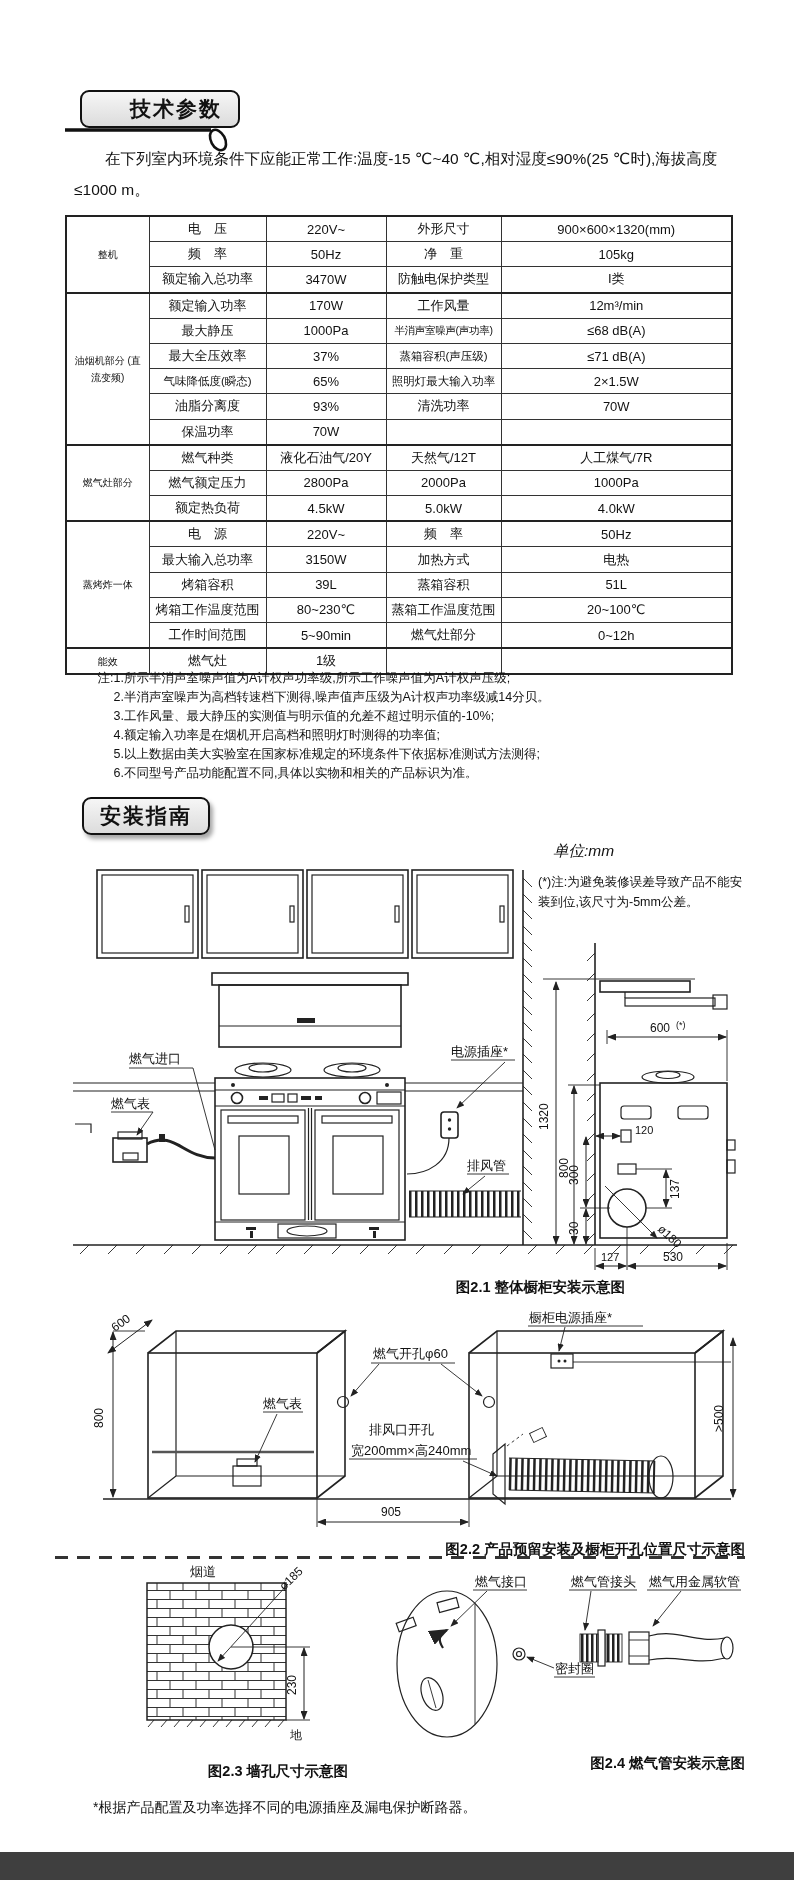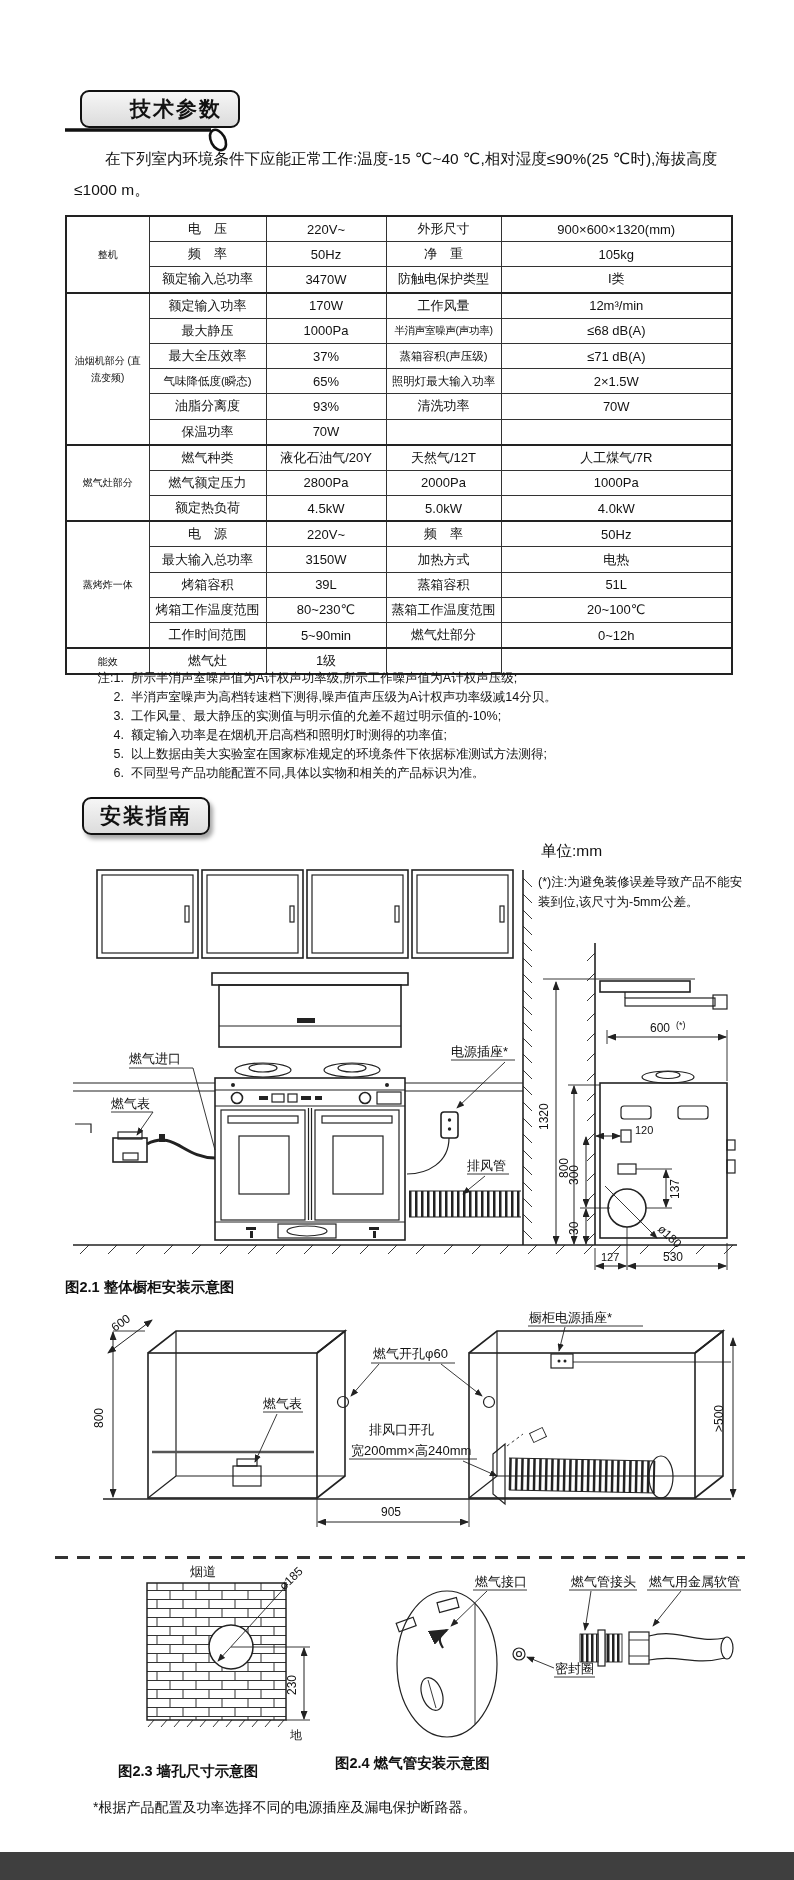--- a/index.html
+++ b/index.html
@@ -18,25 +18,25 @@
              border:2px solid #222;}
   table.spec tbody{border-top:2px solid #222;}
   table.spec td{border:1px solid #333;text-align:center;vertical-align:middle;
                 font-size:13px;height:24.2px;padding:0 1px;overflow:hidden;}
   table.spec td.grp{font-size:10px;line-height:17px;padding:0 3px;}
   table.spec td.s{font-size:11.5px;}
   table.spec td.xs{font-size:10.5px;letter-spacing:-0.3px;}
   
   .notes{font-size:12.5px;line-height:19px;}
   .note-row{display:flex;}
-  .note-num{width:46px;text-align:right;padding-right:7px;flex:none;}
+  .note-num{width:46px;text-align:right;flex:none;}
   
   .unitlbl{font-size:15.5px;}
   .starnote{width:206px;font-size:12.5px;line-height:20px;}
-  .cap{font-size:14.5px;font-weight:600;text-align:left;}
+  .cap{font-size:14.5px;font-weight:600;text-align:right;}
   .dashsep{height:3px;background:repeating-linear-gradient(90deg,#333 0 13px,transparent 13px 22px);}
   .footerbar{background:#3f3f3f;}
   
   .ln{stroke:#222;stroke-width:1.2;fill:none;}
   .ln15{stroke:#222;stroke-width:1.6;fill:none;}
   .thin{stroke:#222;stroke-width:0.9;fill:none;}
   .fl{fill:#222;stroke:none;}
   .dl{stroke:#222;stroke-width:1;fill:none;marker-start:url(#as);marker-end:url(#ae);}
   .corr{stroke:#222;fill:none;stroke-dasharray:2.5 3.5;}
   .thr{stroke:#222;fill:none;stroke-dasharray:2.5 2.5;}
@@ -209,21 +209,21 @@
       <span>以上数据由美大实验室在国家标准规定的环境条件下依据标准测试方法测得;</span>
     </div>
   <div class="note-row">
       <span class="note-num">6.</span>
       <span>不同型号产品功能配置不同,具体以实物和相关的产品标识为准。</span>
     </div>
 </div>
 
 <div class="abs secbox shadow" style="left:82px;top:797px;">安装指南</div>
 
-<div class="abs unitlbl" style="left:541px;top:841px;">单位:mm</div>
+<div class="abs unitlbl" style="left:553px;top:841px;font-style:italic;">单位:mm</div>
 <div class="abs starnote" style="left:538px;top:872px;">(*)注:为避免装修误差导致产品不能安装到位,该尺寸为-5mm公差。</div>
 
 <div class="abs" style="left:65px;top:858px;width:680px;">
 <svg width="680" height="414" viewBox="0 0 680 414">
   <defs>
     <marker id="ae" markerWidth="9" markerHeight="7" refX="8" refY="3.5" orient="auto">
           <path d="M0,0L9,3.5L0,7z" fill="#222"></path>
         </marker>
     <marker id="as" markerWidth="9" markerHeight="7" refX="1" refY="3.5" orient="auto">
           <path d="M9,0L0,3.5L9,7z" fill="#222"></path>
@@ -463,20 +463,21 @@
   </g>
 
   <line class="ln15" x1="18" y1="203" x2="646" y2="203"></line>
   <g>
     <line class="thin" x1="232" y1="203" x2="232" y2="231"></line>
         <line class="thin" x1="384" y1="203" x2="384" y2="231"></line>
     <line class="dl" x1="233" y1="226" x2="383" y2="226"></line>
     <text class="t12" x="296" y="220">905</text>
   </g>
 </svg>
+<div class="cap">图2.2 产品预留安装及橱柜开孔位置尺寸示意图</div>
 </div>
 
 <div class="abs dashsep" style="left:55px;top:1556px;width:690px;"></div>
 
 <div class="abs" style="left:118px;top:1563px;width:230px;">
 <svg width="230" height="192" viewBox="0 0 230 192">
   <defs>
     <pattern id="bricks" width="26" height="18" patternUnits="userSpaceOnUse">
       <path d="M0,0.5H26M0,9.5H26M13,0.5V9.5M0,9.5V18M26,9.5V18" stroke="#333" stroke-width="1" fill="none"></path>
     </pattern>

